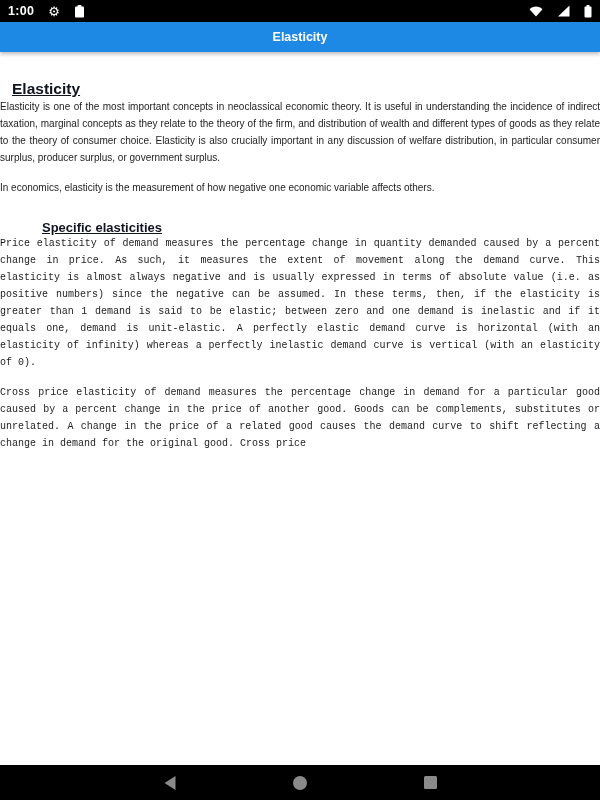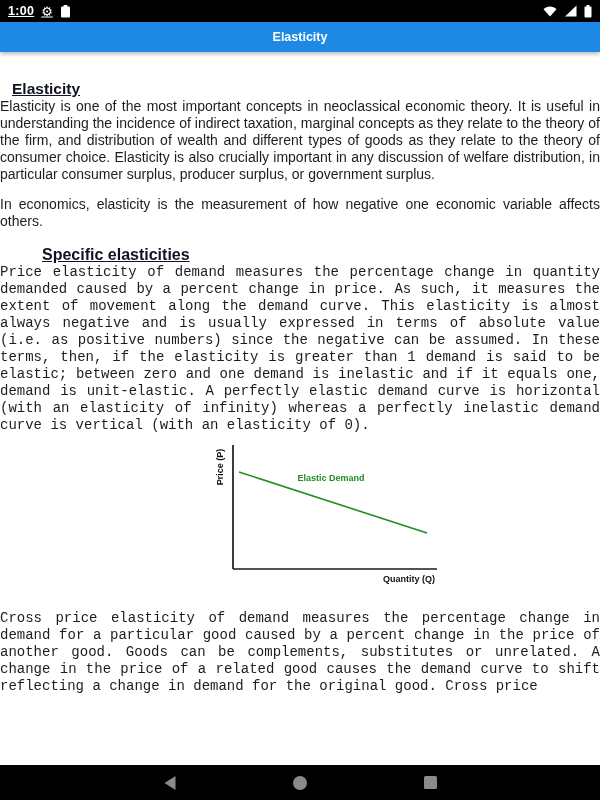--- a/index.html
+++ b/index.html
@@ -8,42 +8,42 @@
     display:flex;flex-direction:column;
     font-family:"Liberation Sans",sans-serif;
     position:relative;
   }
   
   .status-bar{
     height:22px;background:#000;color:#fff;flex:0 0 auto;
     display:flex;align-items:center;justify-content:space-between;
     padding:0 8px;box-sizing:border-box;
   }
-  .sb-group{display:flex;align-items:center;gap:7px;text-decoration:underline;}
+  .sb-group{display:flex;align-items:center;gap:14px;}
   .sb-time{font-size:12.5px;font-weight:bold;letter-spacing:.3px;}
   .sb-gear{font-size:13px;line-height:1;transform:translateY(-0.5px);}
   .sb-icon svg{display:block;}
   
   .app-bar{
     height:30px;flex:0 0 auto;background:#1E88E5;color:#fff;
     display:flex;align-items:center;justify-content:center;
     font-size:12.5px;font-weight:bold;
     box-shadow:0 2px 4px rgba(0,0,0,.28);
     position:relative;z-index:2;
   }
   
   .content{flex:1 1 auto;overflow:hidden;background:#fff;color:#1d1d1f;position:relative;z-index:1;}
   .content h1,.content h2,.content h3{color:#0f1420;text-decoration:underline;}
   h1.article-title{margin:28px 12px 0;font-size:15.5px;font-weight:bold;}
   .h-section{font-size:14.5px;font-weight:bold;margin:0 12px 0 42px;}
   #sec1-heading{margin-top:47px;}
   #sec2-heading{margin-top:28px;}
-  .h-sub{font-size:16px;font-weight:bold;margin:16px 12px 0 42px;}
+  .h-sub{font-size:13px;font-weight:bold;margin:24px 12px 0 42px;}
   .content p{
-    font-size:14px;line-height:17px;text-align:justify;margin:0;color:#1d1d1f;
+    font-size:10px;line-height:17px;text-align:justify;margin:0;color:#1d1d1f;
   }
   .p-intro{margin:8px 13px 0 42px;}
   .p-intro + .p-intro{margin-top:13px;}
   .p-section{margin:14px 13px 0 75px;font-family:Liberation Mono, monospace;}
   .p-section.last{margin-top:13px;}
   
   .chart-wrap{margin:3px 0 0 205px;width:240px;height:160px;}
   .chart-wrap svg{display:block;}
   .chart-axis-label{font-family:"Liberation Sans",sans-serif;font-size:9px;font-weight:bold;fill:#111;}
   .chart-curve-label{font-family:"Liberation Sans",sans-serif;font-size:9px;font-weight:bold;fill:#228B22;}
@@ -99,34 +99,20 @@
 
     <h1 class="article-title">Elasticity</h1>
 
     <p class="p-intro">Elasticity is one of the most important concepts in neoclassical economic theory. It is useful in understanding the incidence of indirect taxation, marginal concepts as they relate to the theory of the firm, and distribution of wealth and different types of goods as they relate to the theory of consumer choice. Elasticity is also crucially important in any discussion of welfare distribution, in particular consumer surplus, producer surplus, or government surplus.</p>
     <p class="p-intro">In economics, elasticity is the measurement of how negative one economic variable affects others.</p>
 
     <h3 class="h-sub">Specific elasticities</h3>
 
     <p class="p-section">Price elasticity of demand measures the percentage change in quantity demanded caused by a percent change in price. As such, it measures the extent of movement along the demand curve. This elasticity is almost always negative and is usually expressed in terms of absolute value (i.e. as positive numbers) since the negative can be assumed. In these terms, then, if the elasticity is greater than 1 demand is said to be elastic; between zero and one demand is inelastic and if it equals one, demand is unit-elastic. A perfectly elastic demand curve is horizontal (with an elasticity of infinity) whereas a perfectly inelastic demand curve is vertical (with an elasticity of 0).</p>
 
-    <div class="chart-wrap">
-      <svg width="240" height="160" viewBox="0 0 240 160">
-
-        <line x1="28" y1="8" x2="28" y2="132" stroke="#1a1a1a" stroke-width="1.7"></line>
-
-        <line x1="28" y1="132" x2="232" y2="132" stroke="#1a1a1a" stroke-width="1.7"></line>
-
-        <line x1="34" y1="35" x2="222" y2="96" stroke="#228B22" stroke-width="1.6"></line>
-
-        <text class="chart-axis-label" transform="translate(18,30) rotate(-90)" text-anchor="middle">Price (P)</text>
-        <text class="chart-curve-label" x="126" y="44" text-anchor="middle">Elastic Demand</text>
-        <text class="chart-axis-label" x="230" y="145" text-anchor="end">Quantity (Q)</text>
-      </svg>
-    </div>
 
     <p class="p-section last">Cross price elasticity of demand measures the percentage change in demand for a particular good caused by a percent change in the price of another good. Goods can be complements, substitutes or unrelated. A change in the price of a related good causes the demand curve to shift reflecting a change in demand for the original good. Cross price</p>
 
   </div>
 
   <div class="nav-bar">
     <span class="nav-btn">
       <svg width="14" height="16" viewBox="0 0 14 16">
         <polygon points="12.5,1 12.5,15 1.5,8" fill="#8a8a8a"></polygon>
       </svg>

